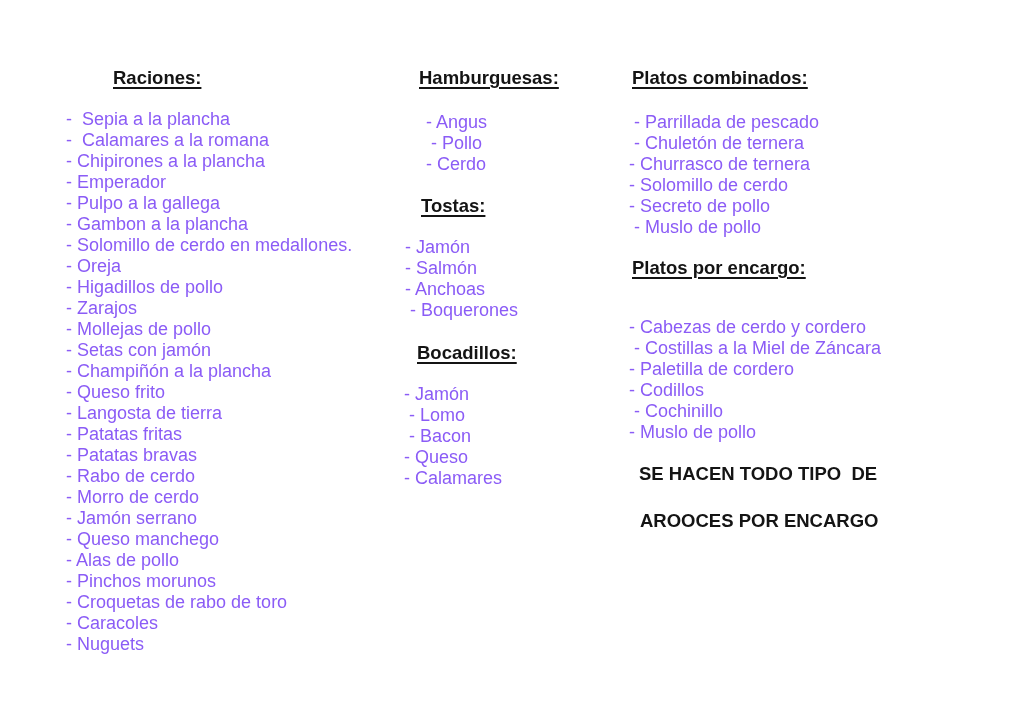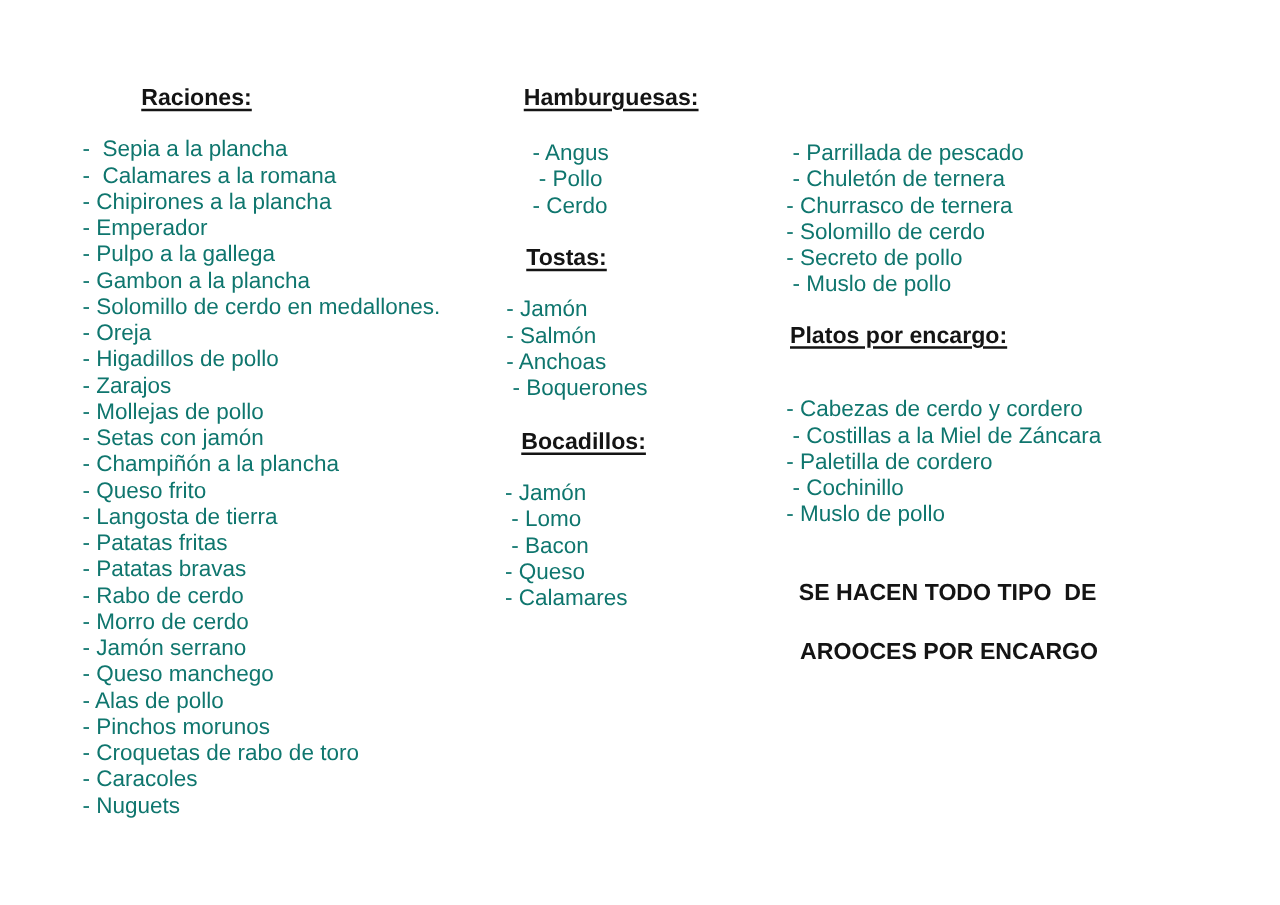--- a/index.html
+++ b/index.html
@@ -27,21 +27,21 @@
     text-decoration: underline;
     text-decoration-thickness: 2px;
     text-underline-offset: 3px;
     color: #141414;
   }
   .item-list {
     position: absolute;
     font-size: 18px;
     line-height: 21px;
     white-space: pre;
-    color: #0f766e;
+    color: #8b5cf6;
   }
   .menu-item {
     white-space: pre;
   }
   .note-line {
     position: absolute;
     margin: 0;
     font-size: 18.5px;
     font-weight: bold;
     line-height: 22px;
@@ -74,21 +74,22 @@
 
   <h2 class="sec-title t-hamburguesas">Hamburguesas:</h2>
   <div class="item-list l-hamburguesas"><div class="menu-item">- Angus</div><div class="menu-item"> - Pollo</div><div class="menu-item">- Cerdo</div></div>
 
   <h2 class="sec-title t-tostas">Tostas:</h2>
   <div class="item-list l-tostas"><div class="menu-item">- Jamón</div><div class="menu-item">- Salmón</div><div class="menu-item">- Anchoas</div><div class="menu-item"> - Boquerones</div></div>
 
   <h2 class="sec-title t-bocadillos">Bocadillos:</h2>
   <div class="item-list l-bocadillos"><div class="menu-item">- Jamón</div><div class="menu-item"> - Lomo</div><div class="menu-item"> - Bacon</div><div class="menu-item">- Queso</div><div class="menu-item">- Calamares</div></div>
 
+  <h2 class="sec-title t-combinados">Platos combinados:</h2>
   <div class="item-list l-combinados"><div class="menu-item"> - Parrillada de pescado</div><div class="menu-item"> - Chuletón de ternera</div><div class="menu-item">- Churrasco de ternera</div><div class="menu-item">- Solomillo de cerdo</div><div class="menu-item">- Secreto de pollo</div><div class="menu-item"> - Muslo de pollo</div></div>
 
   <h2 class="sec-title t-encargo">Platos por encargo:</h2>
-  <div class="item-list l-encargo"><div class="menu-item">- Cabezas de cerdo y cordero</div><div class="menu-item"> - Costillas a la Miel de Záncara</div><div class="menu-item">- Paletilla de cordero</div><div class="menu-item"> - Cochinillo</div><div class="menu-item">- Muslo de pollo</div></div>
+  <div class="item-list l-encargo"><div class="menu-item">- Cabezas de cerdo y cordero</div><div class="menu-item"> - Costillas a la Miel de Záncara</div><div class="menu-item">- Paletilla de cordero</div><div class="menu-item">- Codillos</div><div class="menu-item"> - Cochinillo</div><div class="menu-item">- Muslo de pollo</div></div>
 
   <p class="note-line note1">SE HACEN TODO TIPO  DE</p>
   <p class="note-line note2">AROOCES POR ENCARGO</p>
 
 </div>
 
 </body></html>

